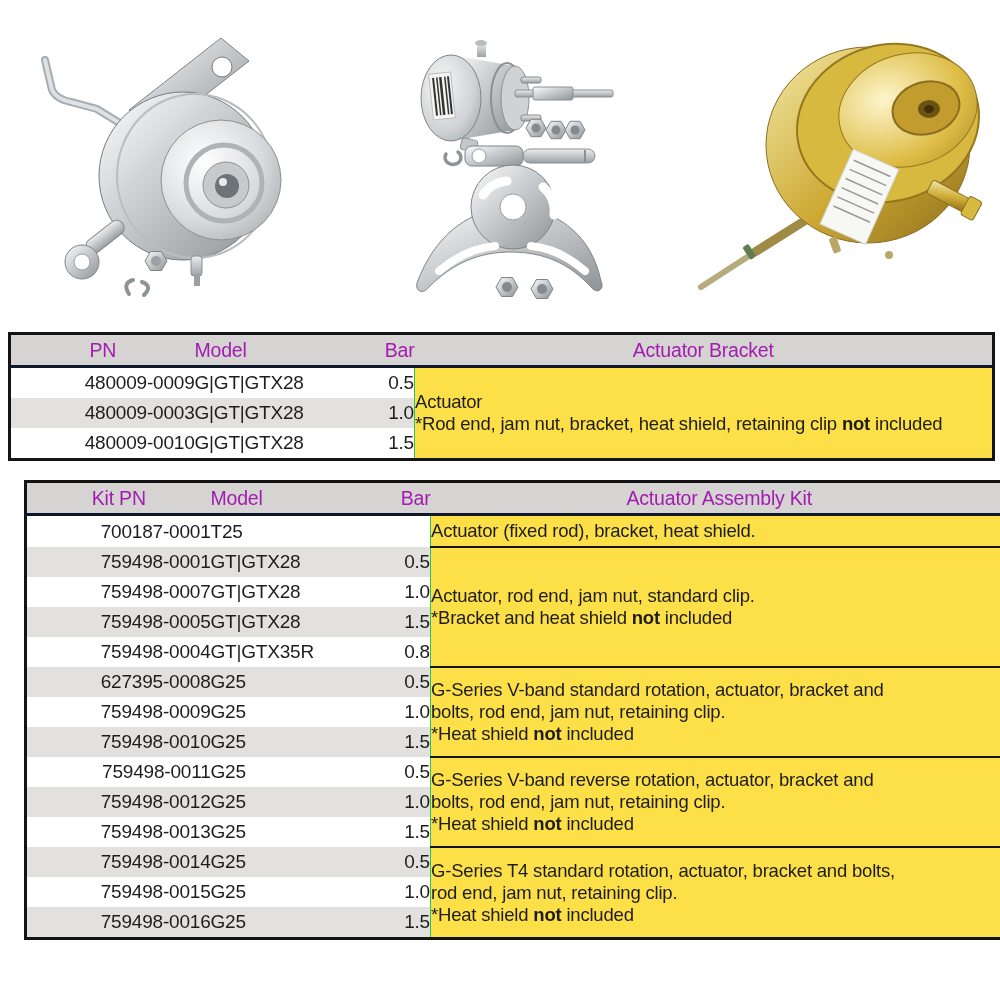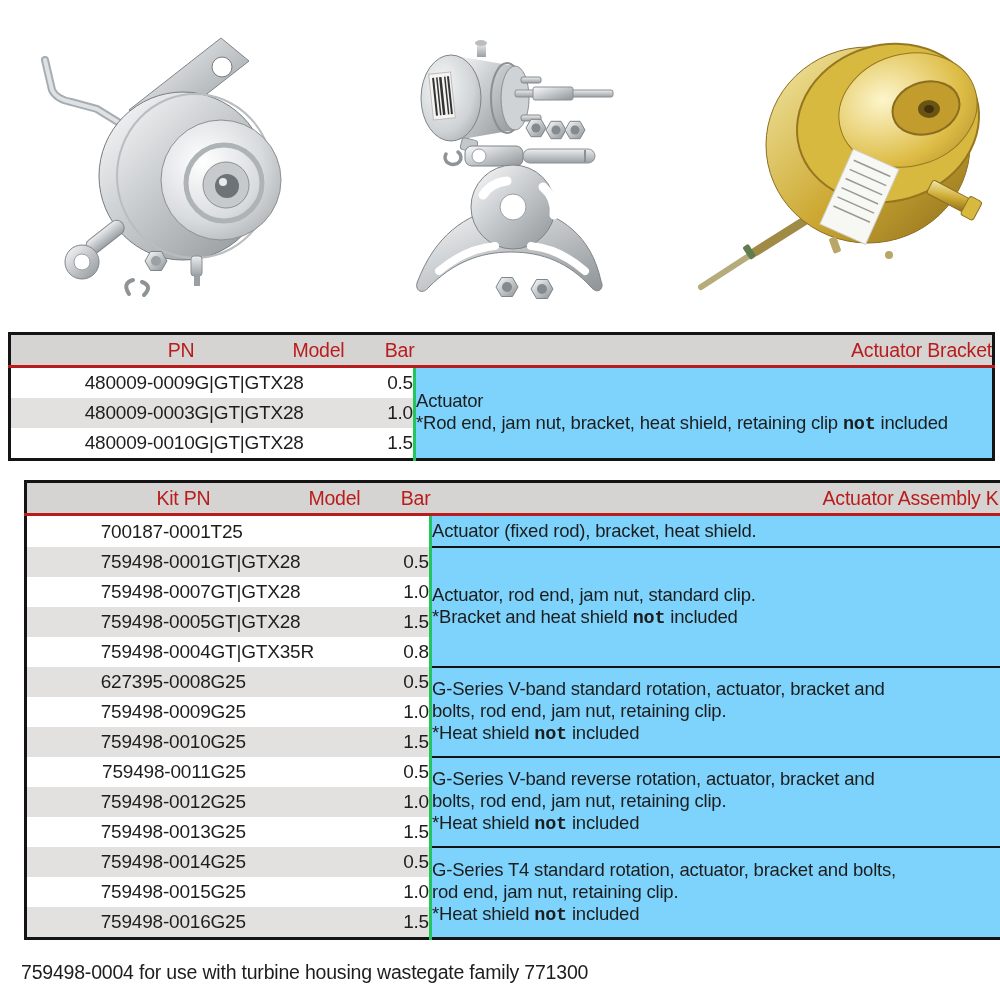--- a/index.html
+++ b/index.html
@@ -8,34 +8,34 @@
   .photos{position:absolute;left:0;top:0;width:1000px;height:330px;}
   .photo{position:absolute;}
   #ph1{left:25px;top:4px;}
   #ph2{left:403px;top:35px;}
   #ph3{left:683px;top:5px;}
 
   table.t{position:absolute;border-collapse:collapse;table-layout:fixed;
           font-size:19px;color:#1d1d1d;letter-spacing:-0.2px;border:3px solid #141414;}
   #t1{left:8px;top:332px;width:984px;}
   #t2{left:24px;top:480px;width:984px;}
-  table.t th{background:#d5d4d2;color:#b91c1c;font-weight:400;font-size:19.5px;
-             height:30px;border-bottom:3px solid #b91c1c;padding:0;text-align:right;}
+  table.t th{background:#d5d4d2;color:#a21caf;font-weight:400;font-size:19.5px;
+             height:30px;border-bottom:3px solid #0f172a;padding:0;}
   th.h-pn{text-align:center;}
   th.h-model{text-align:left;padding-left:22px;margin-left:36px;}
   th.h-bar{text-align:right;padding-right:12px;}
   th.h-desc{text-align:center;}
   table.t td{height:30px;padding:0;}
   td.c-pn{text-align:right;}
   td.c-model{padding-left:22px;}
   td.c-bar{text-align:right;padding-right:12px;}
-  td.desc{border-left:3px solid #22c55e;background:#7dd3fc;vertical-align:middle;
+  td.desc{border-left:1px solid #22c55e;background:#fde047;vertical-align:middle;
           padding:4px 10px 4px 15px;font-size:18.5px;line-height:22px;}
   td.desc .dline{min-height:0;}
-  td.desc b{font-weight:700;font-family:Liberation Mono, monospace;}
+  td.desc b{font-weight:700;}
   td.gsep{border-top:2.5px solid #141414;}
   tbody tr:nth-child(even) td:not(.desc){background:#e2e1e0;}
   .footnote{position:absolute;left:21px;top:961px;font-size:19.5px;color:#1d1d1d;
             letter-spacing:-0.2px;}
 </style>
 </head>
 <body>
 
 <div class="page">
 
@@ -361,14 +361,13 @@
         <td class="c-bar">1.0</td>
       </tr>
       <tr>
         <td class="c-pn">759498-0016</td>
         <td class="c-model">G25</td>
         <td class="c-bar">1.5</td>
       </tr>
     </tbody>
   </table>
 
-  <div class="footnote">759498-0004 for use with turbine housing wastegate family 771300</div>
 </div>
 
 </body></html>

